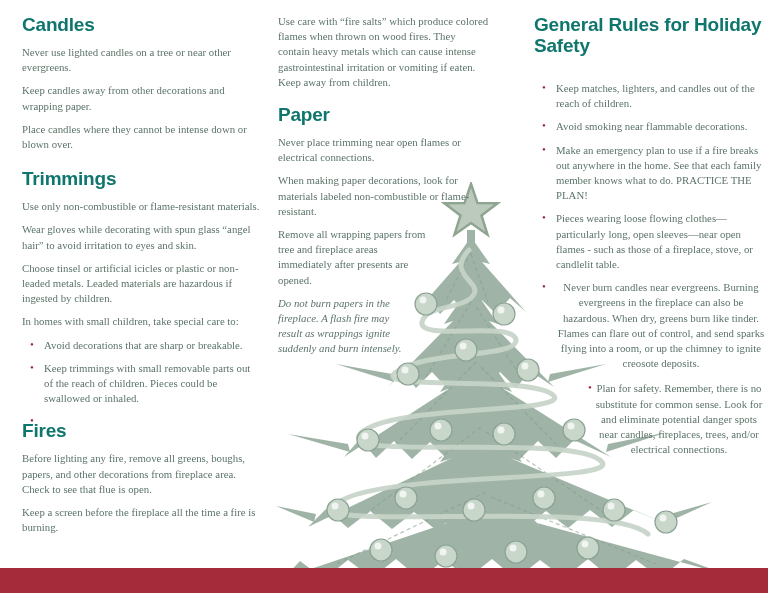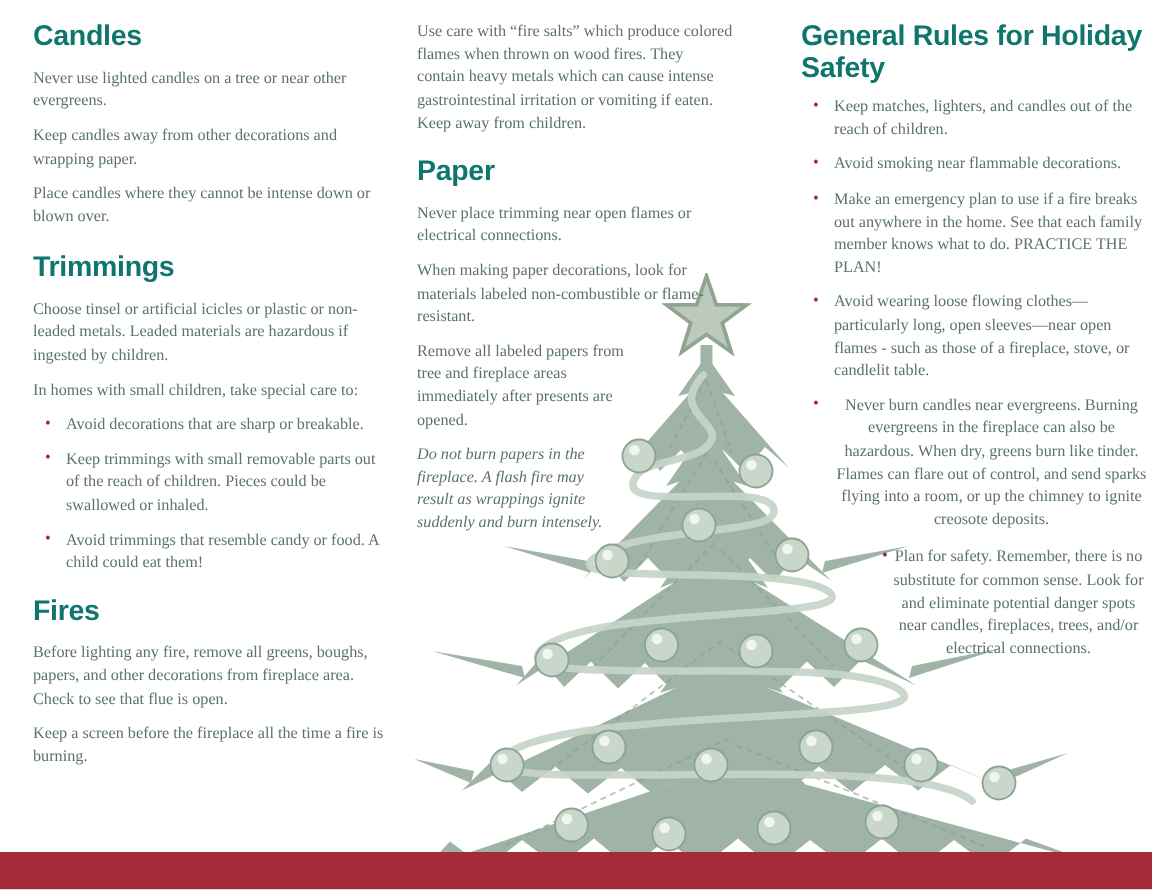--- a/index.html
+++ b/index.html
@@ -110,70 +110,71 @@
     <path d="M195,2 L201.5,21.1 L221.6,21.3 L205.5,33.4 L211.5,52.7 L195,41 L178.5,52.7 L184.5,33.4 L168.4,21.3 L188.5,21.1 Z" fill="#bccabd" stroke="#8fa591" stroke-width="2.5"></path>
   </svg>
 
   <div class="col col-left">
     <h2 class="sec-heading">Candles</h2>
     <p>Never use lighted candles on a tree or near other evergreens.</p>
     <p>Keep candles away from other decorations and wrapping paper.</p>
     <p>Place candles where they cannot be intense down or blown over.</p>
 
     <h2 class="sec-heading mt16">Trimmings</h2>
+    <p>Use only non-combustible or flame-resistant materials.</p>
+    <p>Wear gloves while decorating with spun glass “angel hair” to avoid irritation to eyes and skin.</p>
     <p>Choose tinsel or artificial icicles or plastic or non-leaded metals. Leaded materials are hazardous if ingested by children.</p>
     <p>In homes with small children, take special care to:</p>
     <ul class="blist">
       <li>
         <span class="dot">•</span>
         <span>Avoid decorations that are sharp or breakable.</span>
       </li>
       <li>
         <span class="dot">•</span>
         <span>Keep trimmings with small removable parts out of the reach of children. Pieces could be swallowed or inhaled.</span>
       </li>
       <li>
         <span class="dot">•</span>
-        <span>Avoid trimmings that resemble candy or food. A child could eat them!</span>
       </li>
     </ul>
 
     <h2 class="sec-heading mt14">Fires</h2>
     <p>Before lighting any fire, remove all greens, boughs, papers, and other decorations from fireplace area. Check to see that flue is open.</p>
     <p>Keep a screen before the fireplace all the time a fire is burning.</p>
   </div>
 
   <div class="col col-mid">
     <p>Use care with “fire salts” which produce colored flames when thrown on wood fires. They contain heavy metals which can cause intense gastrointestinal irritation or vomiting if eaten. Keep away from children.</p>
 
     <h2 class="sec-heading mt14">Paper</h2>
     <p>Never place trimming near open flames or electrical connections.</p>
     <p>When making paper decorations, look for materials labeled non-combustible or flame-resistant.</p>
-    <p class="narrow-150">Remove all labeled papers from tree and fireplace areas immediately after presents are opened.</p>
+    <p class="narrow-150">Remove all wrapping papers from tree and fireplace areas immediately after presents are opened.</p>
     <p class="narrow-132">Do not burn papers in the fireplace. A flash fire may result as wrappings ignite suddenly and burn intensely.</p>
   </div>
 
   <div class="col col-right">
-    <h2 class="sec-heading" style="margin-bottom:8px;">General Rules for Holiday Safety</h2>
+    <h2 class="sec-heading" style="margin-bottom:25px;">General Rules for Holiday Safety</h2>
     <ul class="blist">
       <li>
         <span class="dot">•</span>
         <span>Keep matches, lighters, and candles out of the reach of children.</span>
       </li>
       <li>
         <span class="dot">•</span>
         <span>Avoid smoking near flammable decorations.</span>
       </li>
       <li>
         <span class="dot">•</span>
         <span>Make an emergency plan to use if a fire breaks out anywhere in the home. See that each family member knows what to do. PRACTICE THE PLAN!</span>
       </li>
       <li>
         <span class="dot">•</span>
-        <span>Avoid wearing loose flowing clothes—particularly long, open sleeves—near open flames - such as those of a fireplace, stove, or candlelit table.</span>
+        <span>Pieces wearing loose flowing clothes—particularly long, open sleeves—near open flames - such as those of a fireplace, stove, or candlelit table.</span>
       </li>
       <li class="wrap-center">
         <span class="dot">•</span>
         <span>Never burn candles near evergreens. Burning evergreens in the fireplace can also be hazardous. When dry, greens burn like tinder. Flames can flare out of control, and send sparks flying into a room, or up the chimney to ignite creosote deposits.</span>
       </li>
     </ul>
     <div class="sub-bullet">
       <span class="dot">•</span>
       <span>Plan for safety. Remember, there is no substitute for common sense. Look for and eliminate potential danger spots near candles, fireplaces, trees, and/or electrical connections.</span>
     </div>

